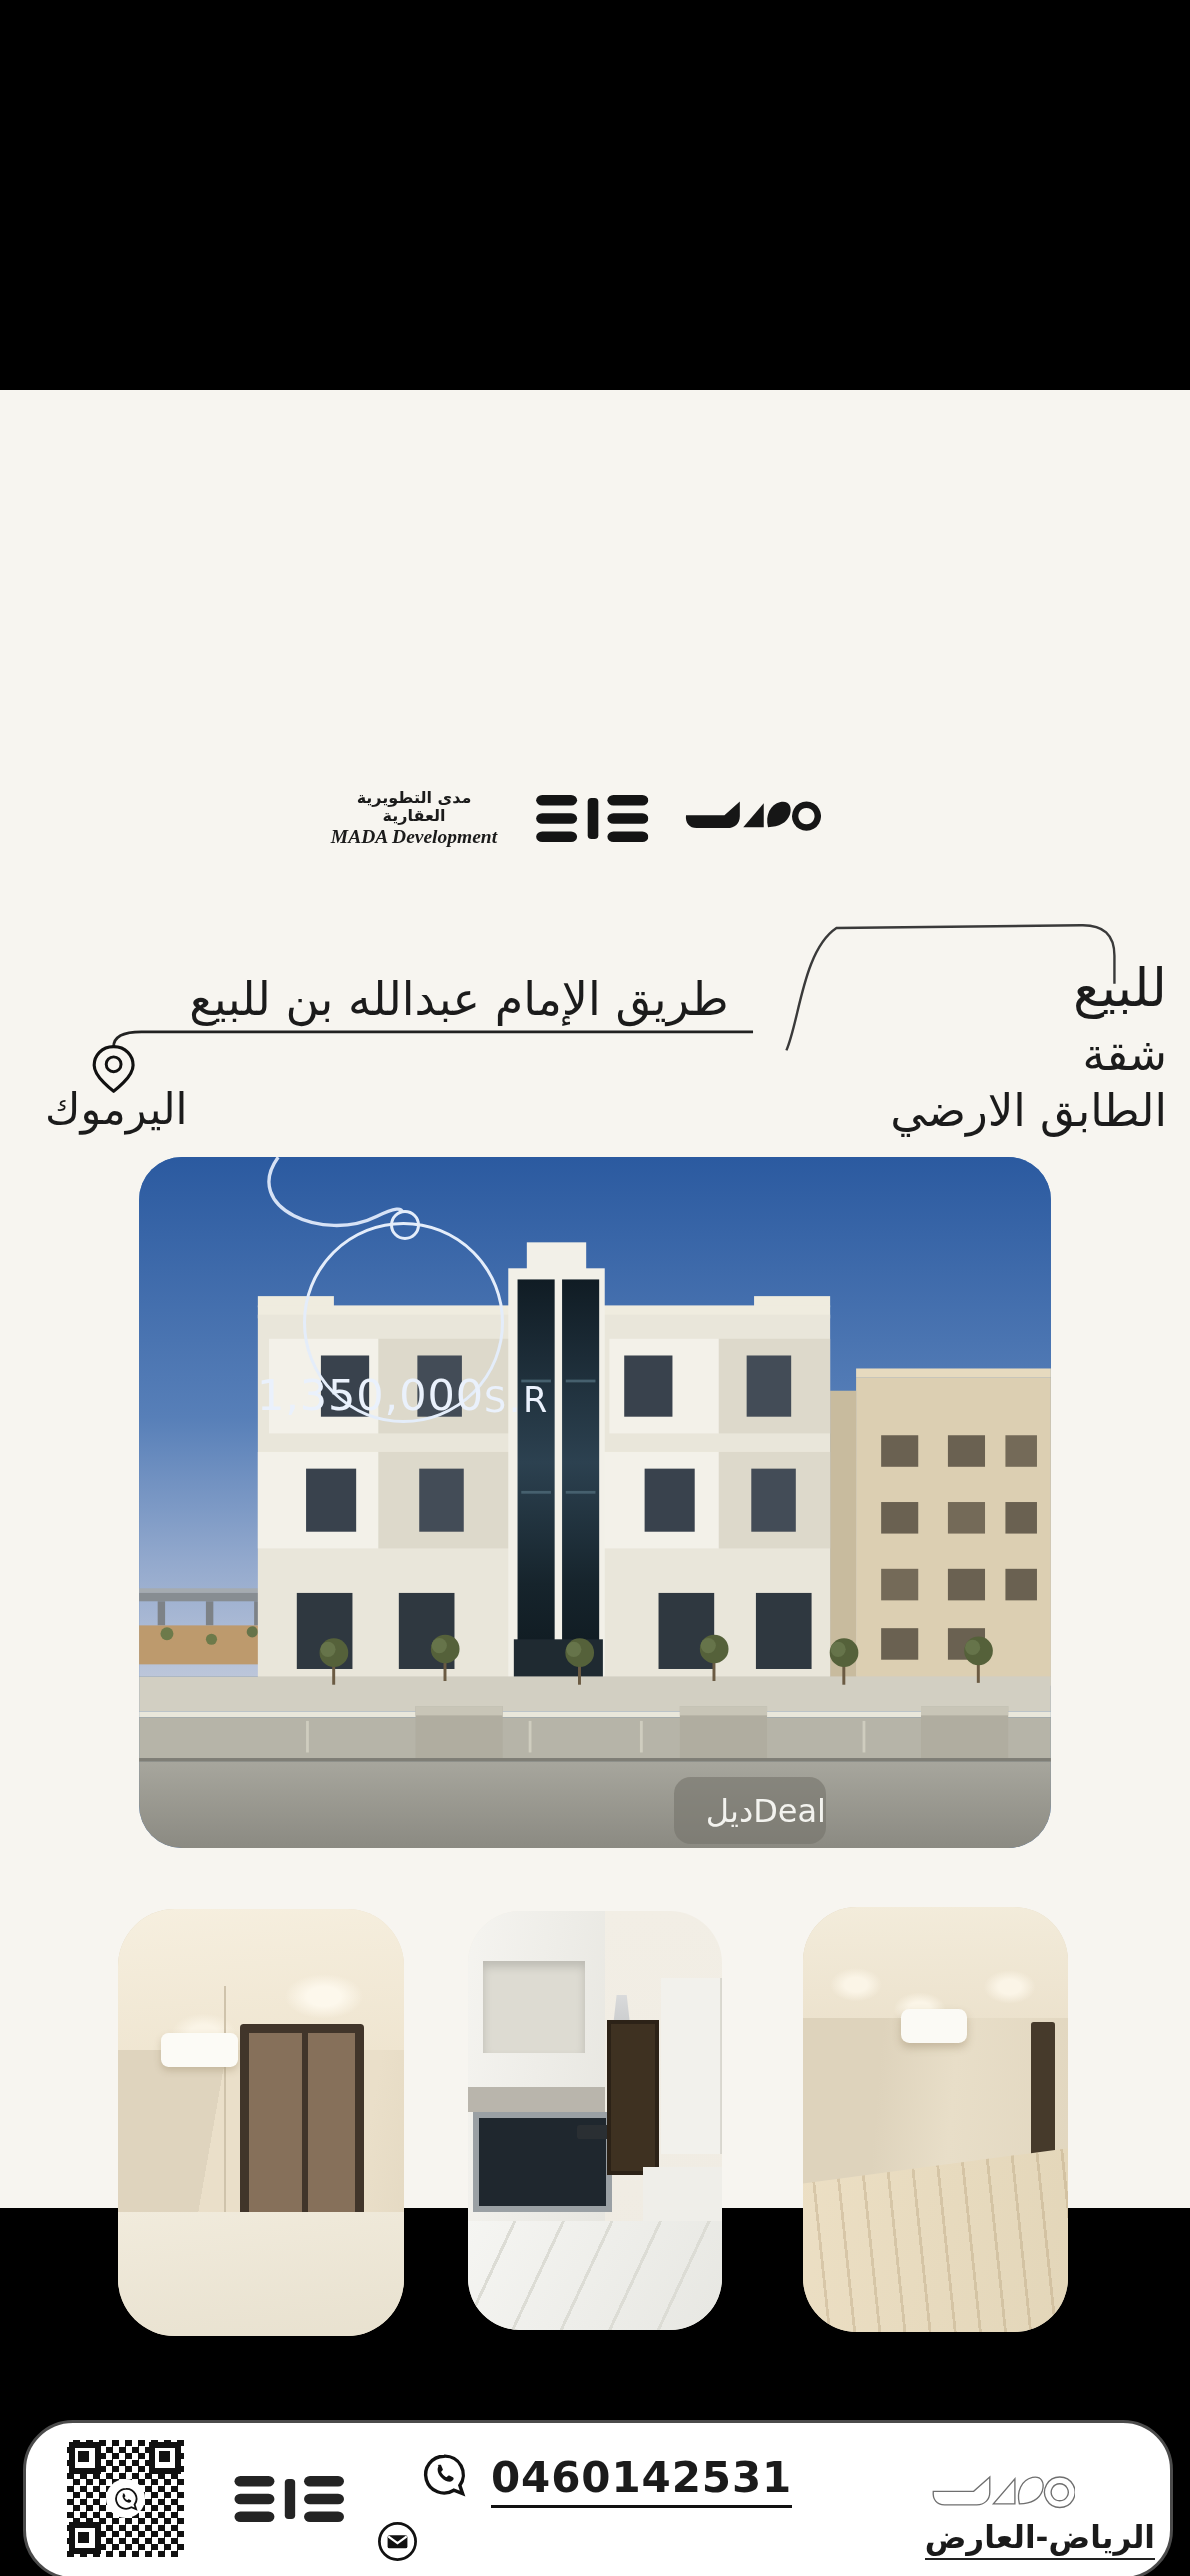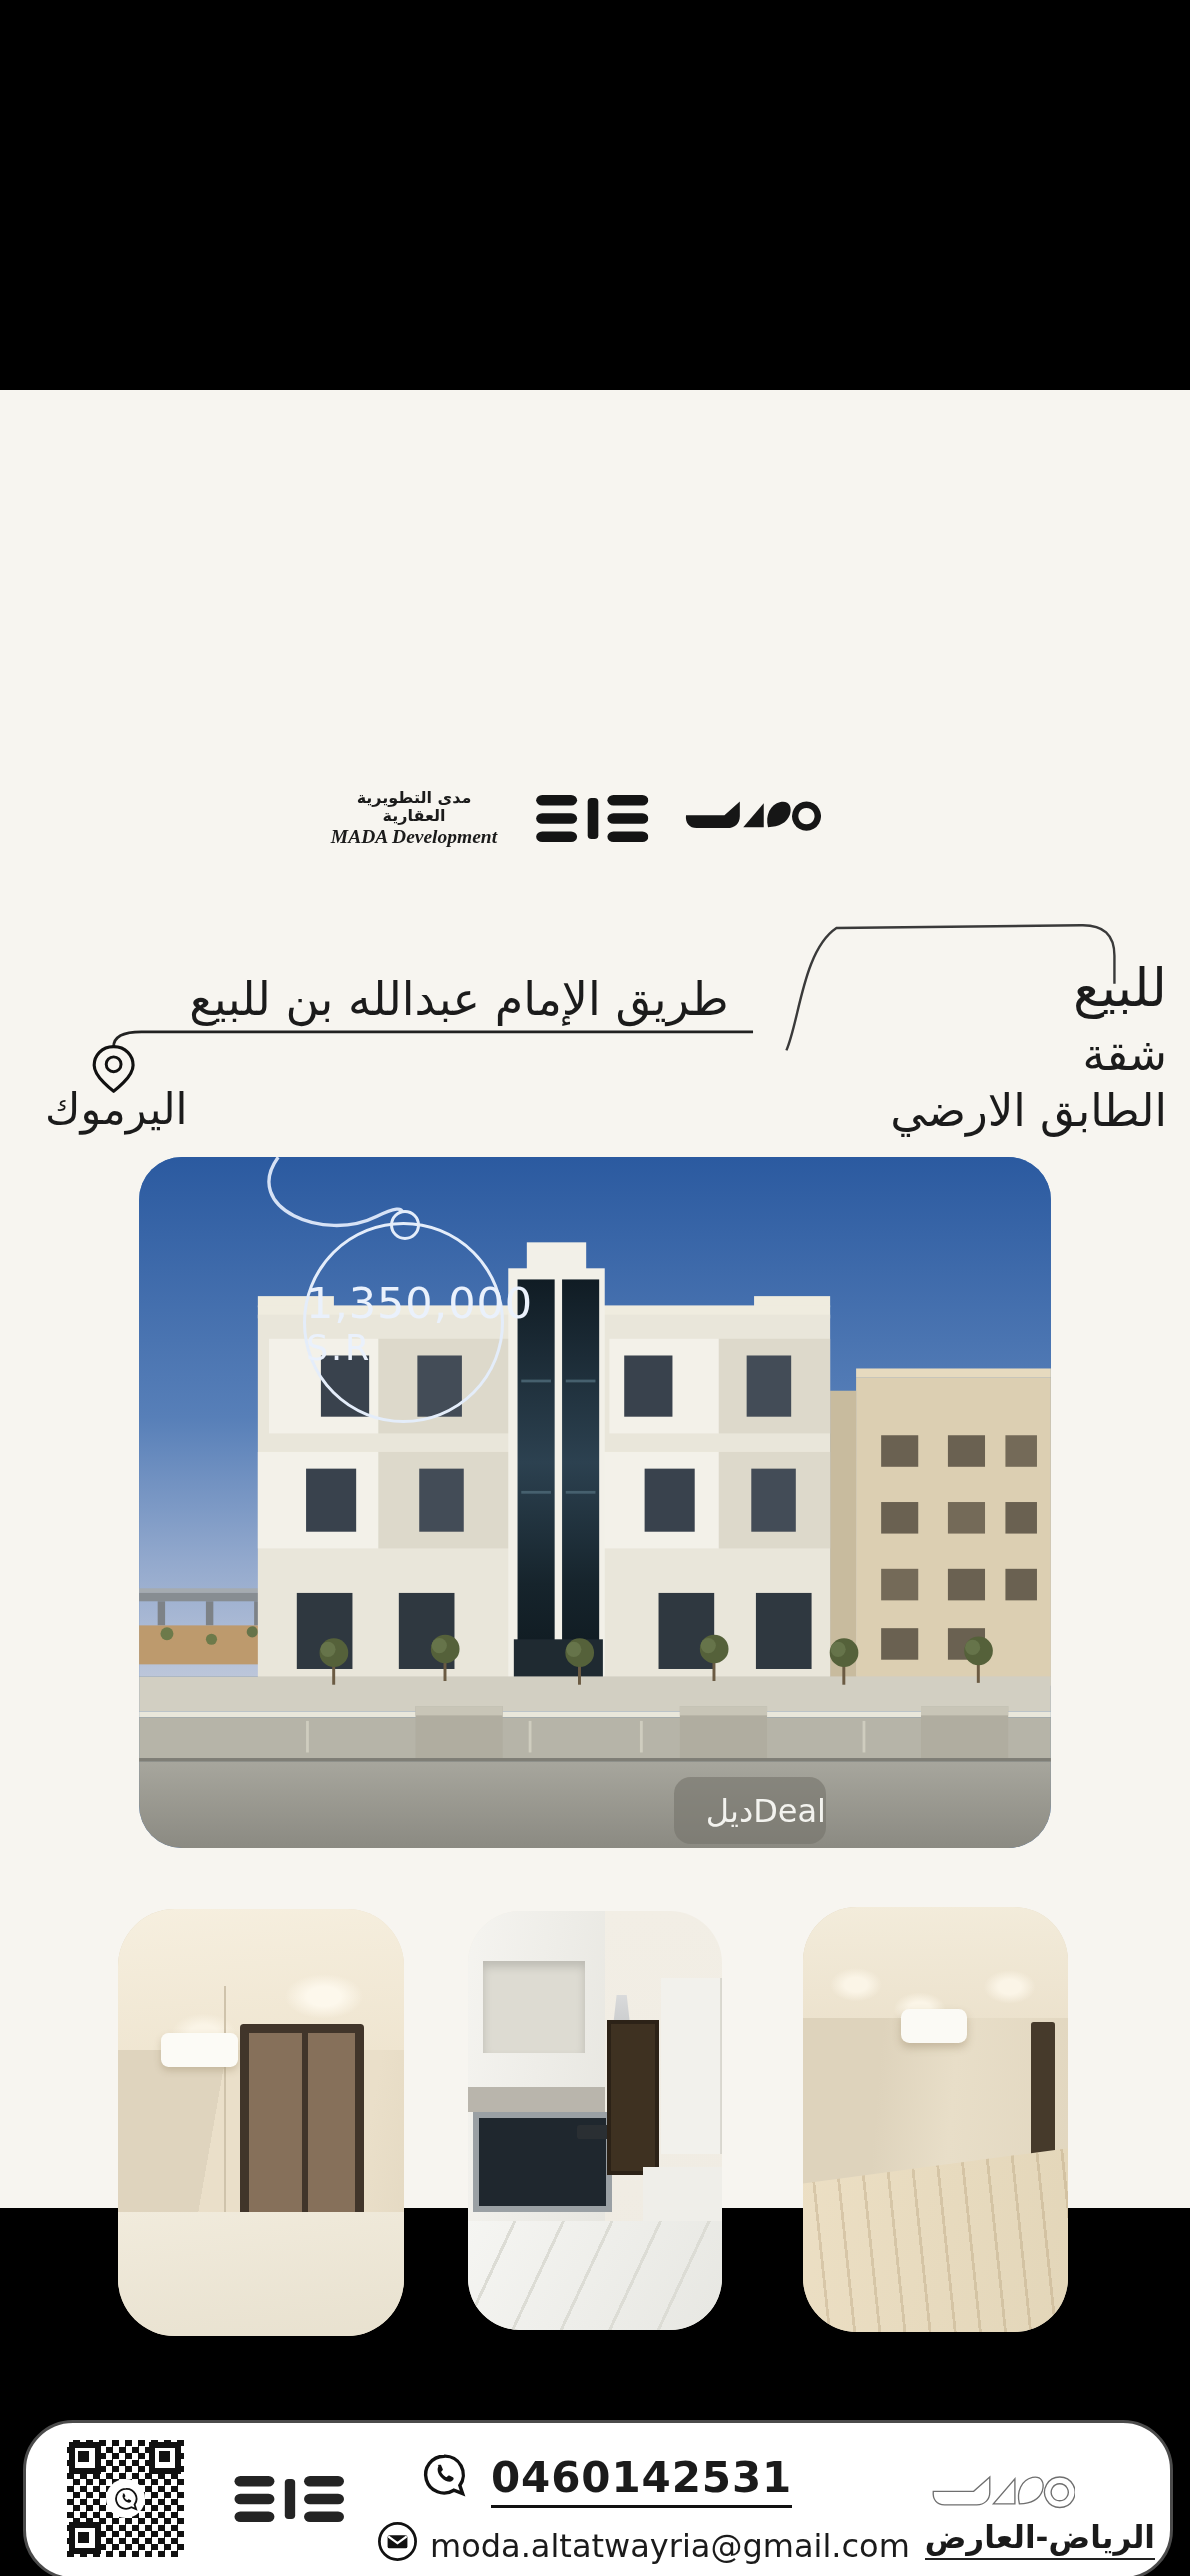--- a/index.html
+++ b/index.html
@@ -17,21 +17,21 @@
   .ar-txt{direction:rtl;white-space:nowrap;}
   .sale{right:24px;top:567px;font-size:53px;}
   .ptype{right:24px;top:638px;font-size:45px;}
   .floor{right:24px;top:694px;font-size:45px;}
   .road{left:139px;top:582px;width:640px;text-align:center;font-size:46px;}
   .district{left:45px;top:694px;width:158px;text-align:left;font-size:43px;}
 
   
   .photo{left:139px;top:767px;width:912px;height:691px;border-radius:43px;overflow:hidden;background:#4a77b5;}
   .tag-circle{left:164px;top:65px;width:195px;height:195px;border:3.2px solid #e4edfa;border-radius:50%;
-              display:flex;flex-direction:column;align-items:flex-start;justify-content:center;color:#eaf1fc;}
+              display:flex;flex-direction:row;align-items:flex-end;justify-content:center;color:#eaf1fc;}
   .tag-circle .price{font-size:43px;letter-spacing:0.9px;}
   .tag-circle .cur{font-size:35px;margin-top:0;letter-spacing:2.8px;}
   .tag-ring{left:251px;top:53px;width:24px;height:24px;border:3.2px solid #e4edfa;border-radius:50%;}
   .wm{left:535px;top:620px;width:152px;height:67px;border-radius:16.7px;background:rgba(118,116,108,.62);
       display:flex;align-items:center;justify-content:flex-end;color:#f3f3ef;font-size:32px;direction:ltr;}
 
   
   .g{overflow:hidden;background:#e8ddc8;}
   .g1{left:118px;top:1519px;width:286px;height:427px;border-radius:57px;}
   .g2{left:468px;top:1521px;width:254px;height:419px;border-radius:52px;}
@@ -342,21 +342,20 @@
       <svg class="bars-sm" viewBox="0 0 150 62" fill="#242424">
         <use href="#bars-mark"></use>
       </svg>
       <svg class="wa-ic" viewBox="0 0 24 24">
           <use href="#wa"></use>
         </svg>
       <div class="phone">0460142531</div>
       <svg class="mail-ic" viewBox="0 0 24 24">
           <use href="#envelope"></use>
         </svg>
-      <div class="email">moda.altatwayria@gmail.com</div>
       <svg class="mark-outline" viewBox="0 0 330 110" fill="#ffffff" stroke="#6f6f6f" stroke-width="3">
         <use href="#mada-mark"></use>
       </svg>
       <div class="loc">الرياض-العارض</div>
     </div>
 
   </div>
 </div>
 
 

